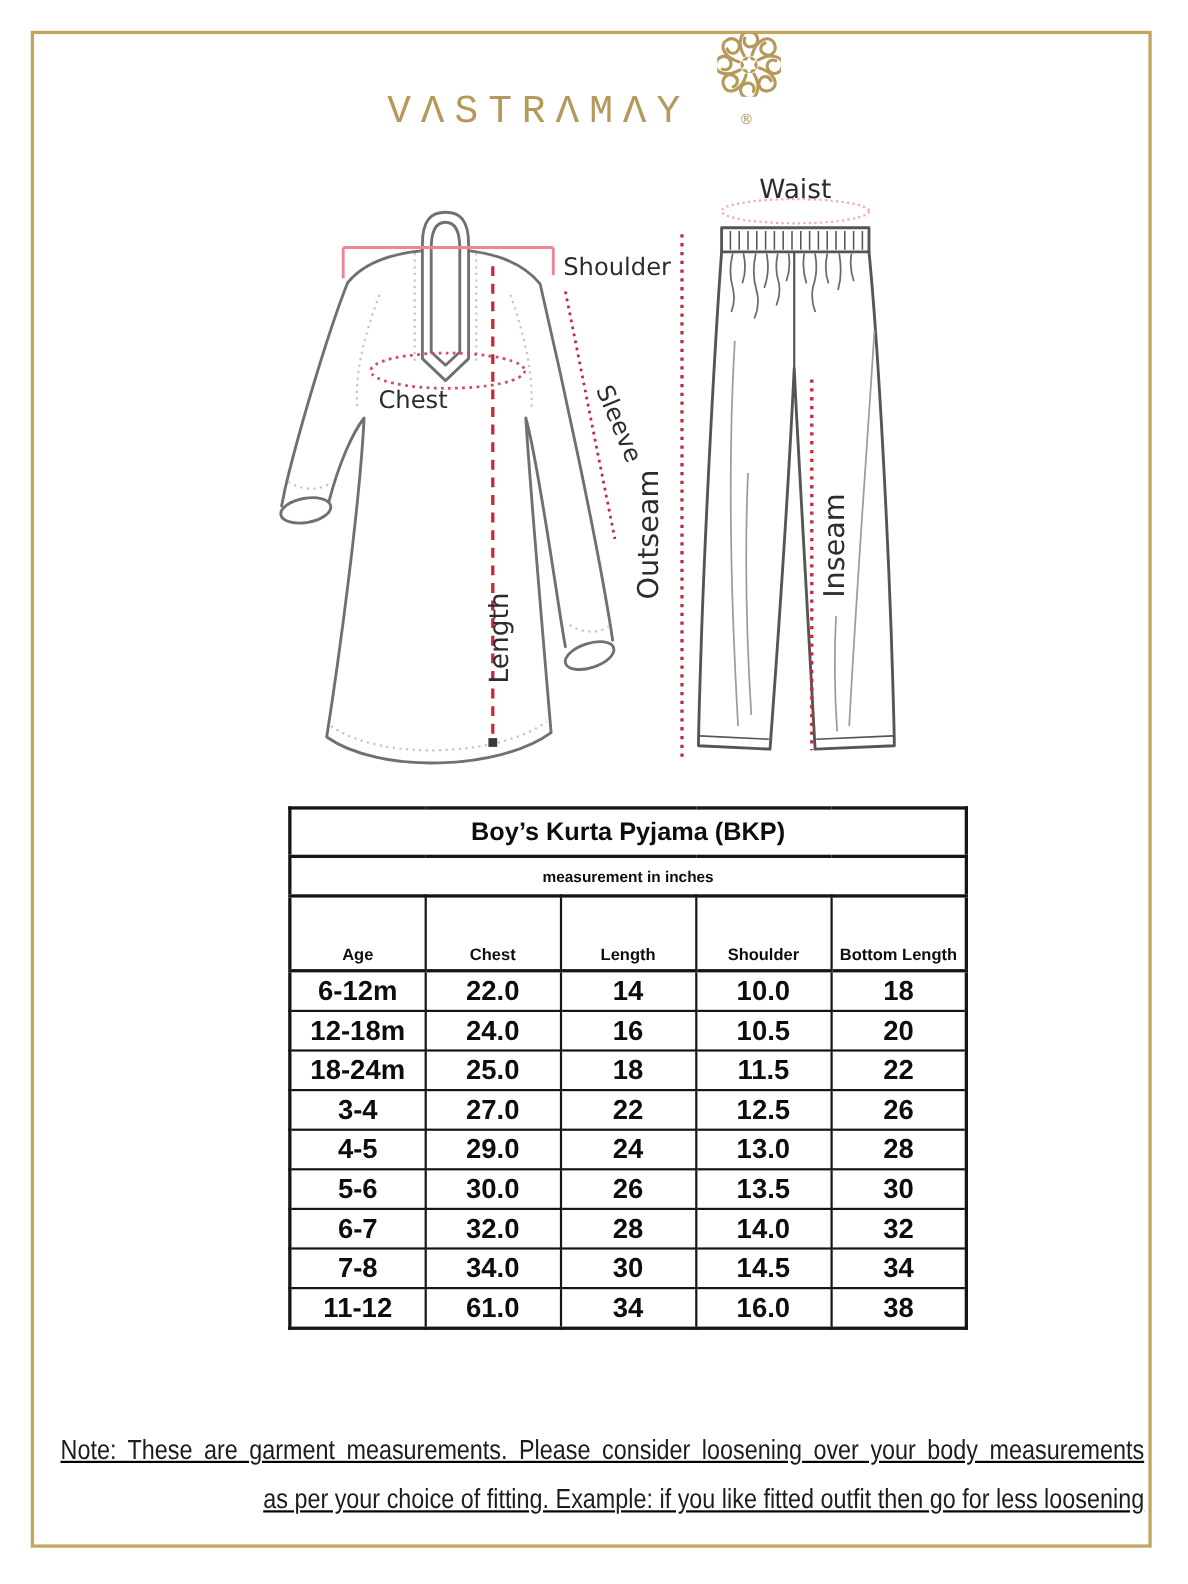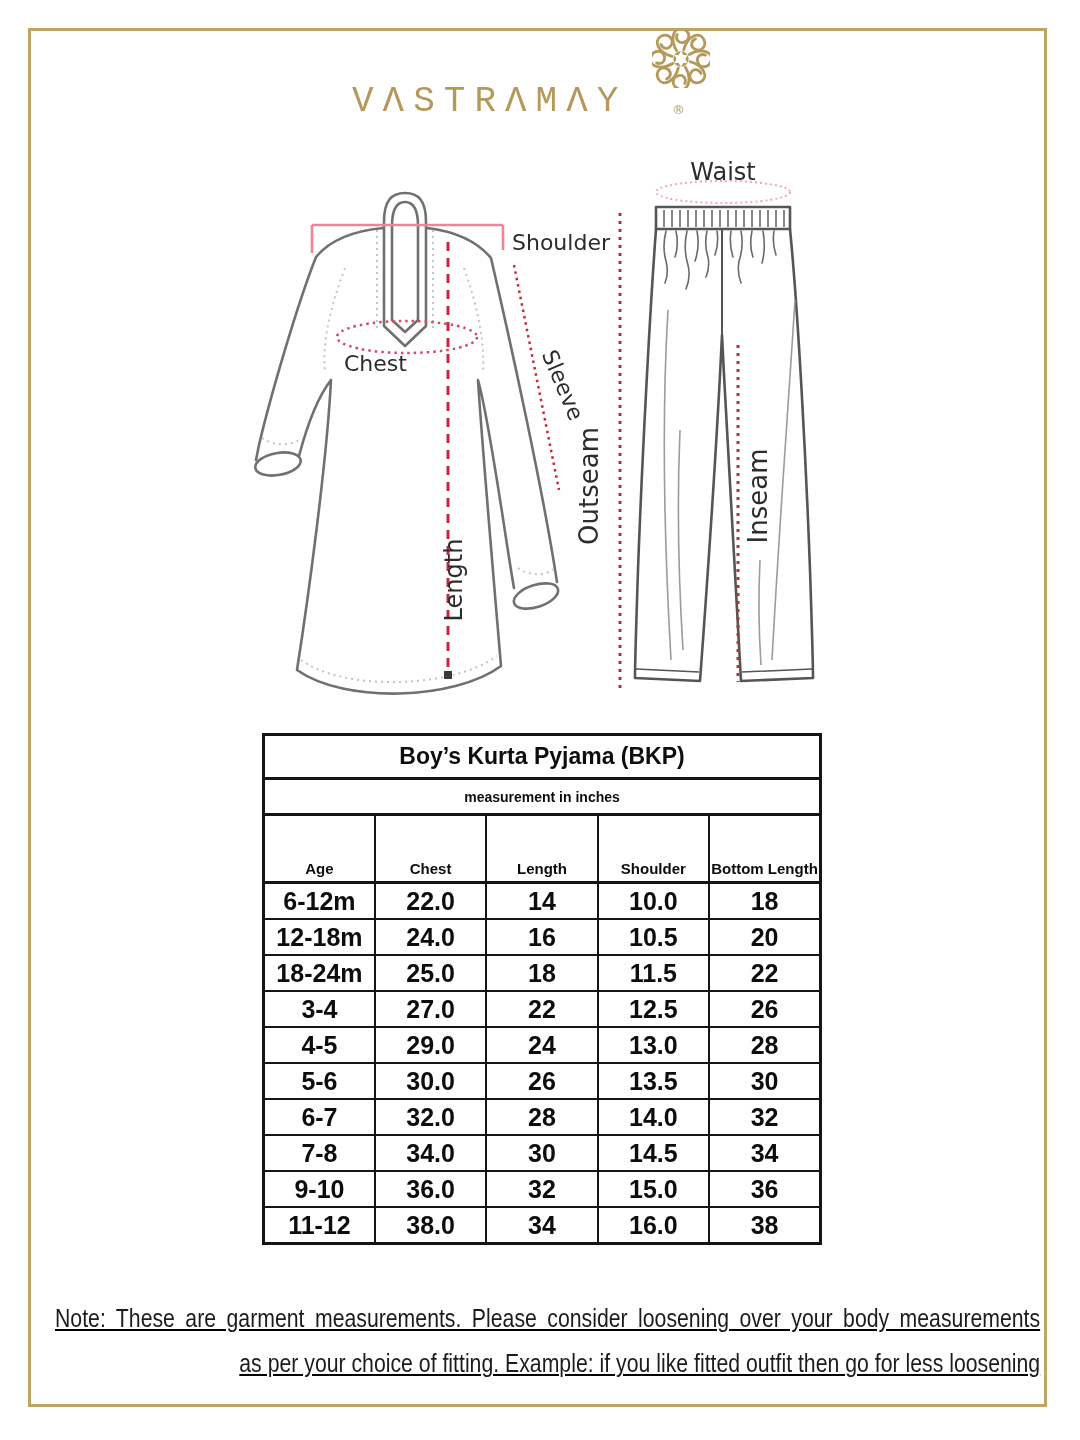--- a/index.html
+++ b/index.html
@@ -20,21 +20,21 @@
   .logo-reg {
     position:absolute; left:672px; top:102px; font-size:13px; color:#b5995a;
     font-family:"DejaVu Sans", sans-serif;
   }
   .ornament { position:absolute; left:652px; top:30px; }
   
   .diagram { position:absolute; left:0; top:130px; }
   .dlabel { font-family:"DejaVu Sans", sans-serif; fill:#2c2c2c; }
   
   .size-table {
-    position:absolute; left:262px; top:733px; width:560px;
+    position:absolute; left:262px; top:733px; width:618px;
     border-collapse:collapse; table-layout:fixed;
     border:3px solid #151515; color:#0d0d0d; font-weight:bold;
   }
   .size-table td, .size-table th { border:2px solid #151515; text-align:center; padding:0; }
   .t-title  { font-size:23px; height:41px; border-bottom-width:3px !important; }
   .t-sub    { font-size:14px; height:33px; border-bottom-width:3px !important; }
   .size-table th {
     vertical-align:bottom; font-size:15px; height:62px; line-height:1.3;
     padding-bottom:3px; border-bottom-width:3px !important;margin-top:12px;
   }
@@ -229,29 +229,22 @@
           <td class="cell">32</td>
         </tr>
         <tr>
           <td class="cell">7-8</td>
           <td class="cell">34.0</td>
           <td class="cell">30</td>
           <td class="cell">14.5</td>
           <td class="cell">34</td>
         </tr>
         <tr>
-          <td class="cell">9-10</td>
-          <td class="cell">36.0</td>
-          <td class="cell">32</td>
-          <td class="cell">15.0</td>
-          <td class="cell">36</td>
-        </tr>
-        <tr>
           <td class="cell">11-12</td>
-          <td class="cell">38.0</td>
+          <td class="cell">61.0</td>
           <td class="cell">34</td>
           <td class="cell">16.0</td>
           <td class="cell">38</td>
         </tr>
       </tbody>
   </table>
 
   <div class="note">
     <div class="note-scale">
       <div class="note-line1">Note: These are garment measurements. Please consider loosening over your body measurements</div>

